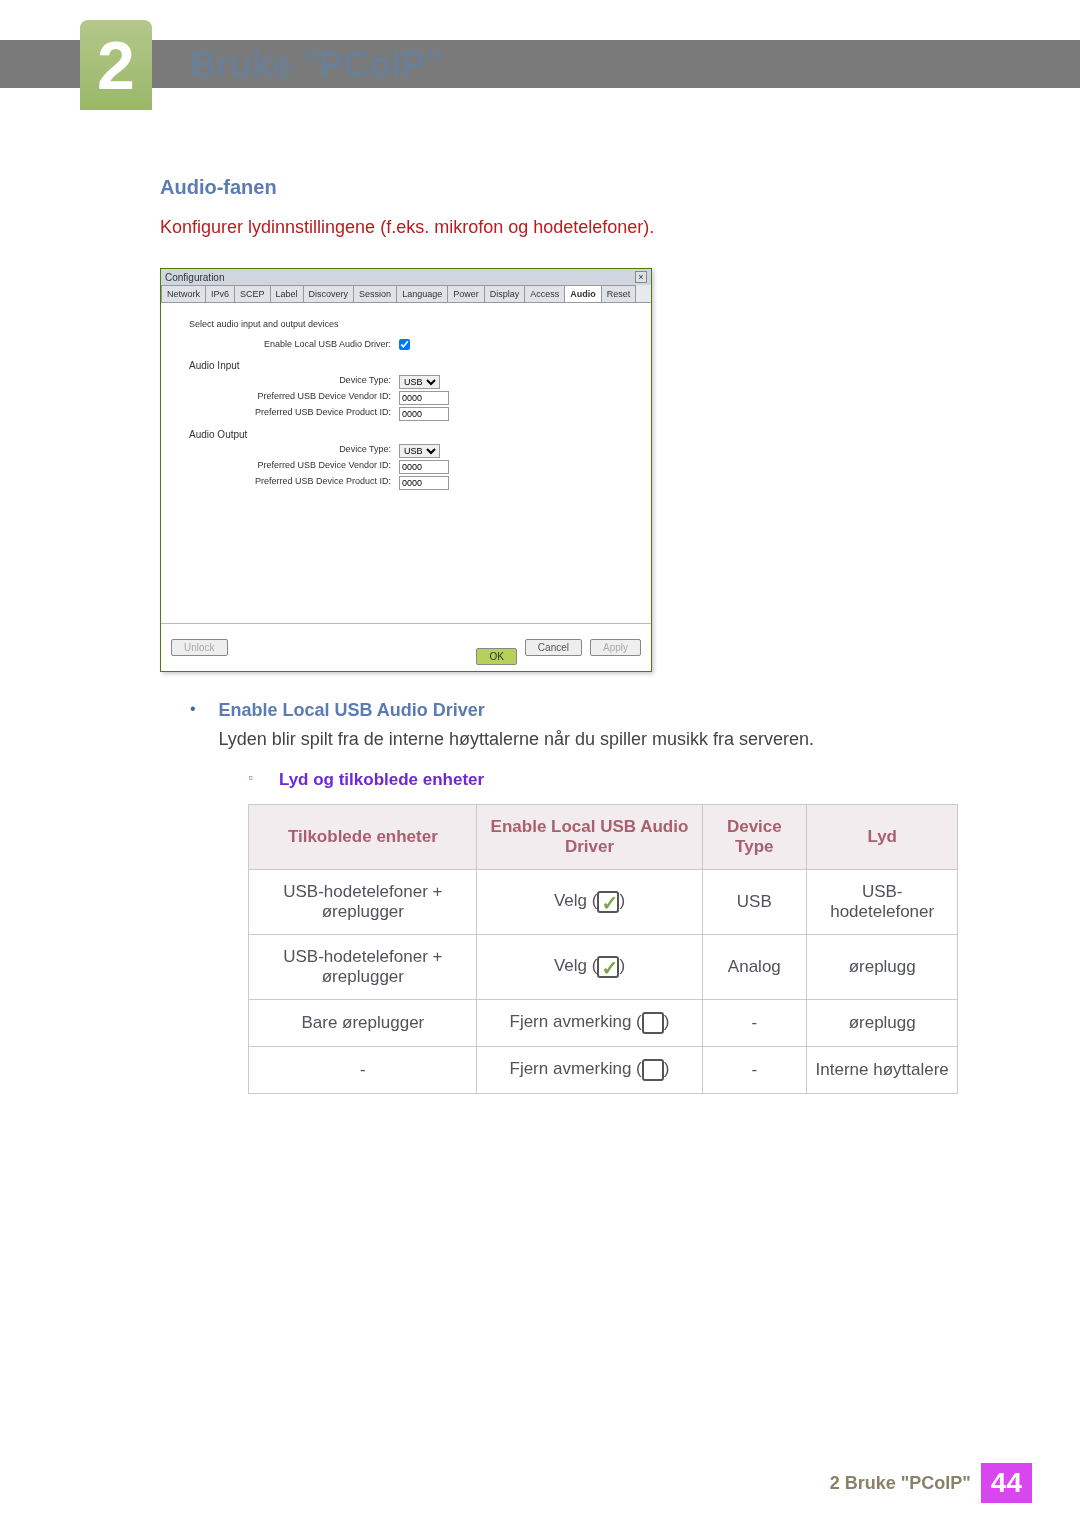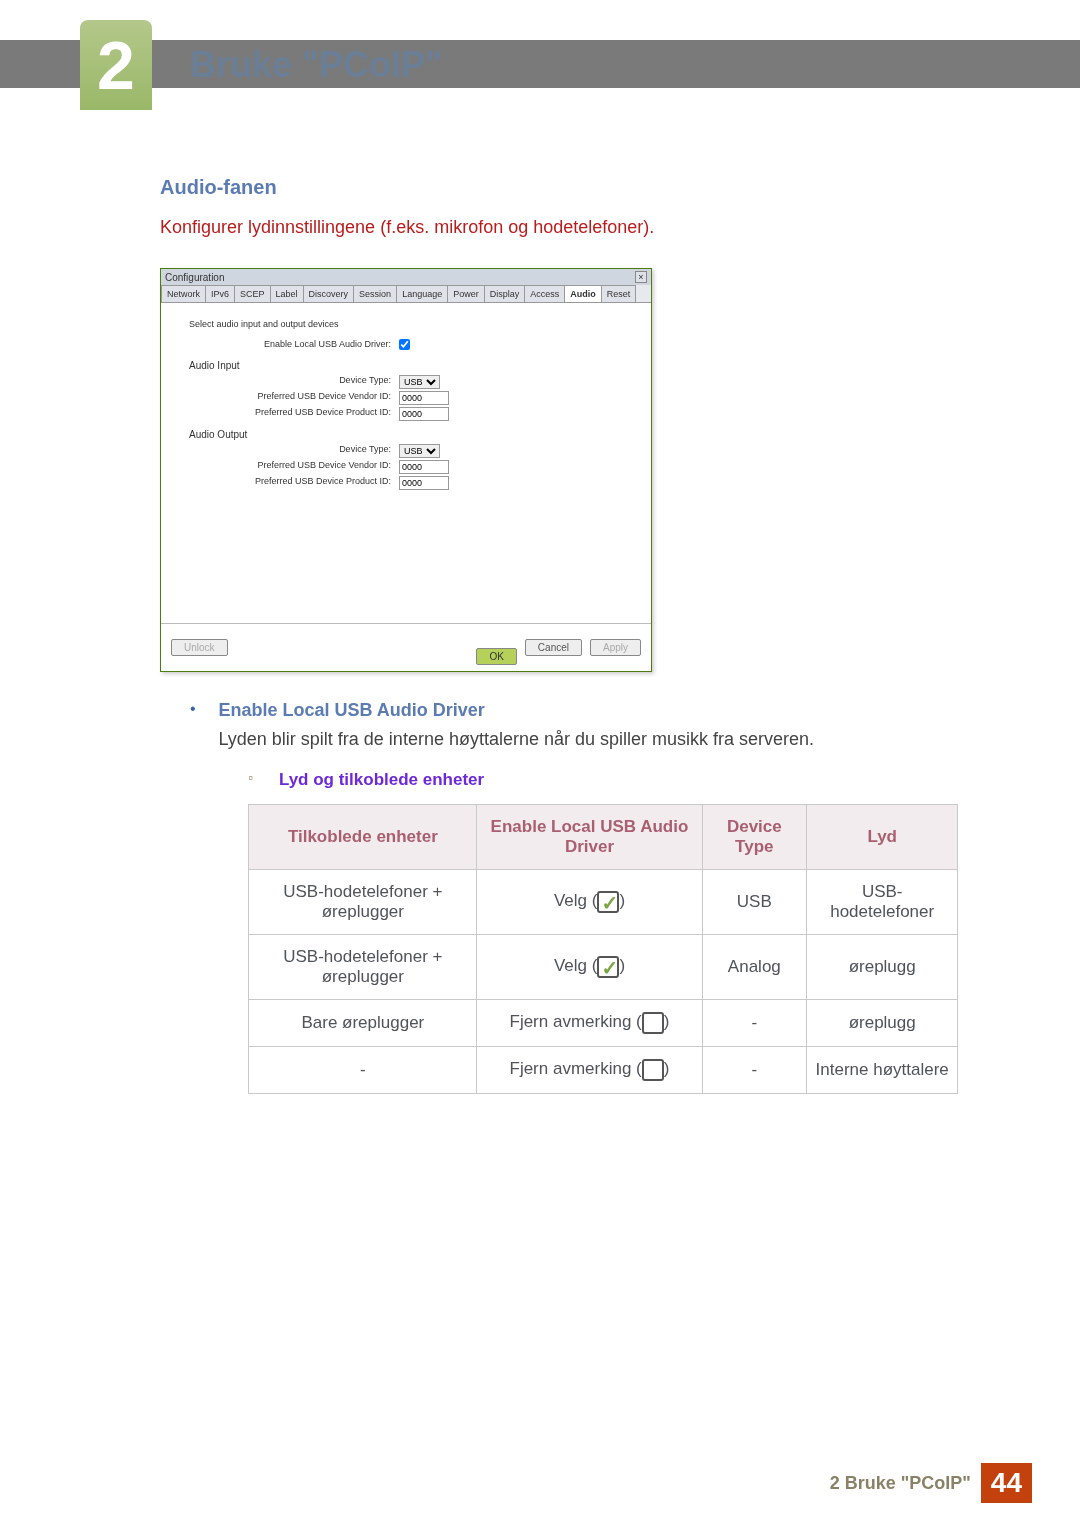--- a/index.html
+++ b/index.html
@@ -248,21 +248,21 @@
     display: flex;
     align-items: center;
     gap: 10px;
   }
   .footer-text {
     color: #8a8267;
     font-weight: bold;
     font-size: 18px;
   }
   .footer-page {
-    background: #c2410c;
+    background: #d946ef;
     color: #fff;
     font-size: 28px;
     font-weight: bold;
     padding: 4px 10px;
   }
 </style>
 </head>
 <body>
 
 <div class="header-bar"></div>

